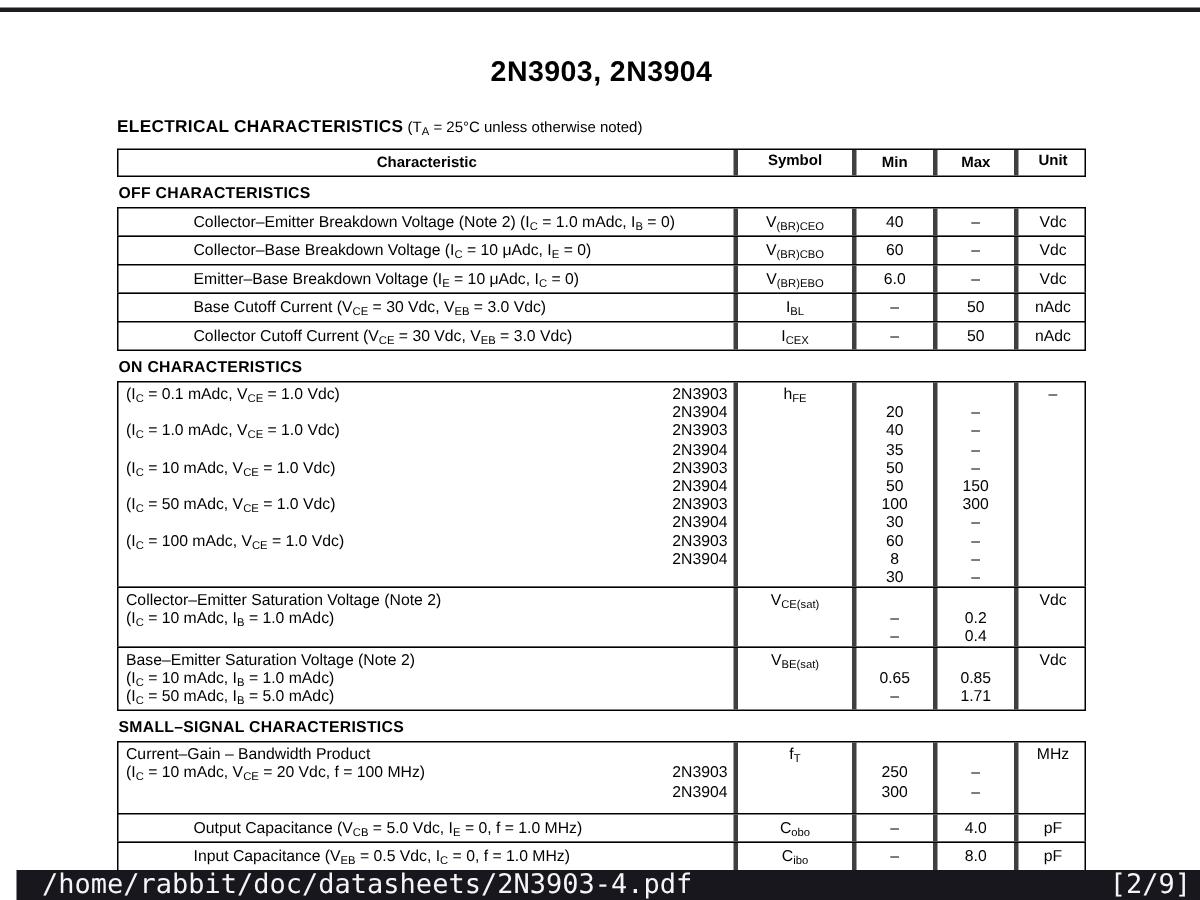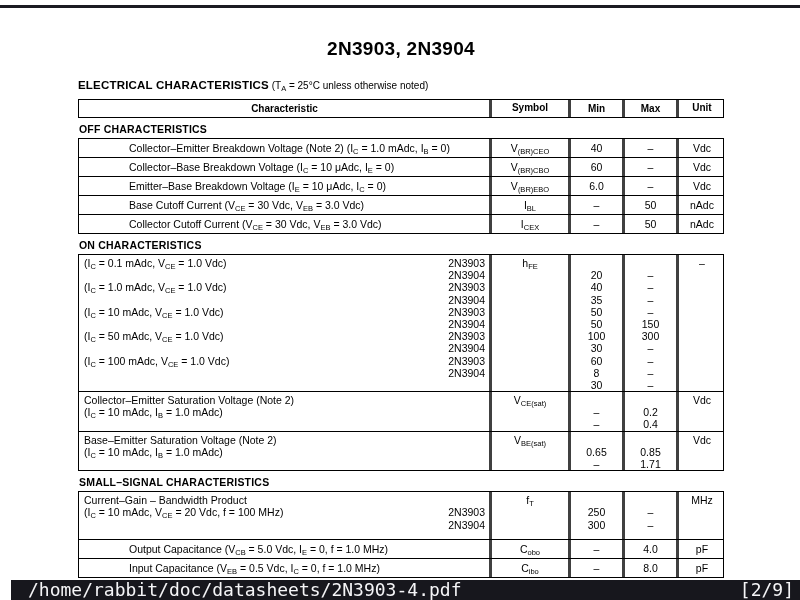--- a/index.html
+++ b/index.html
@@ -263,20 +263,23 @@
               <div class="col unit"><span>Vdc</span></div>
             </div>
             <div class="block multi">
               <div class="col char">
                 <div class="line">
                   <span class="ltext">Base–Emitter Saturation Voltage (Note 2)</span>
                 </div>
                 <div class="line">
                   <span class="ltext">(I<sub>C</sub> = 10 mAdc, I<sub>B</sub> = 1.0 mAdc)</span>
                 </div>
+                <div class="line">
+                  <span class="ltext">(I<sub>C</sub> = 50 mAdc, I<sub>B</sub> = 5.0 mAdc)</span>
+                </div>
               </div>
               <div class="col symbol"><span>V<sub>BE(sat)</sub></span></div>
               <div class="col num min">
                 <div class="line val"></div>
                 <div class="line val">0.65</div>
                 <div class="line val">–</div>
               </div>
               <div class="col num max">
                 <div class="line val"></div>
                 <div class="line val">0.85</div>

